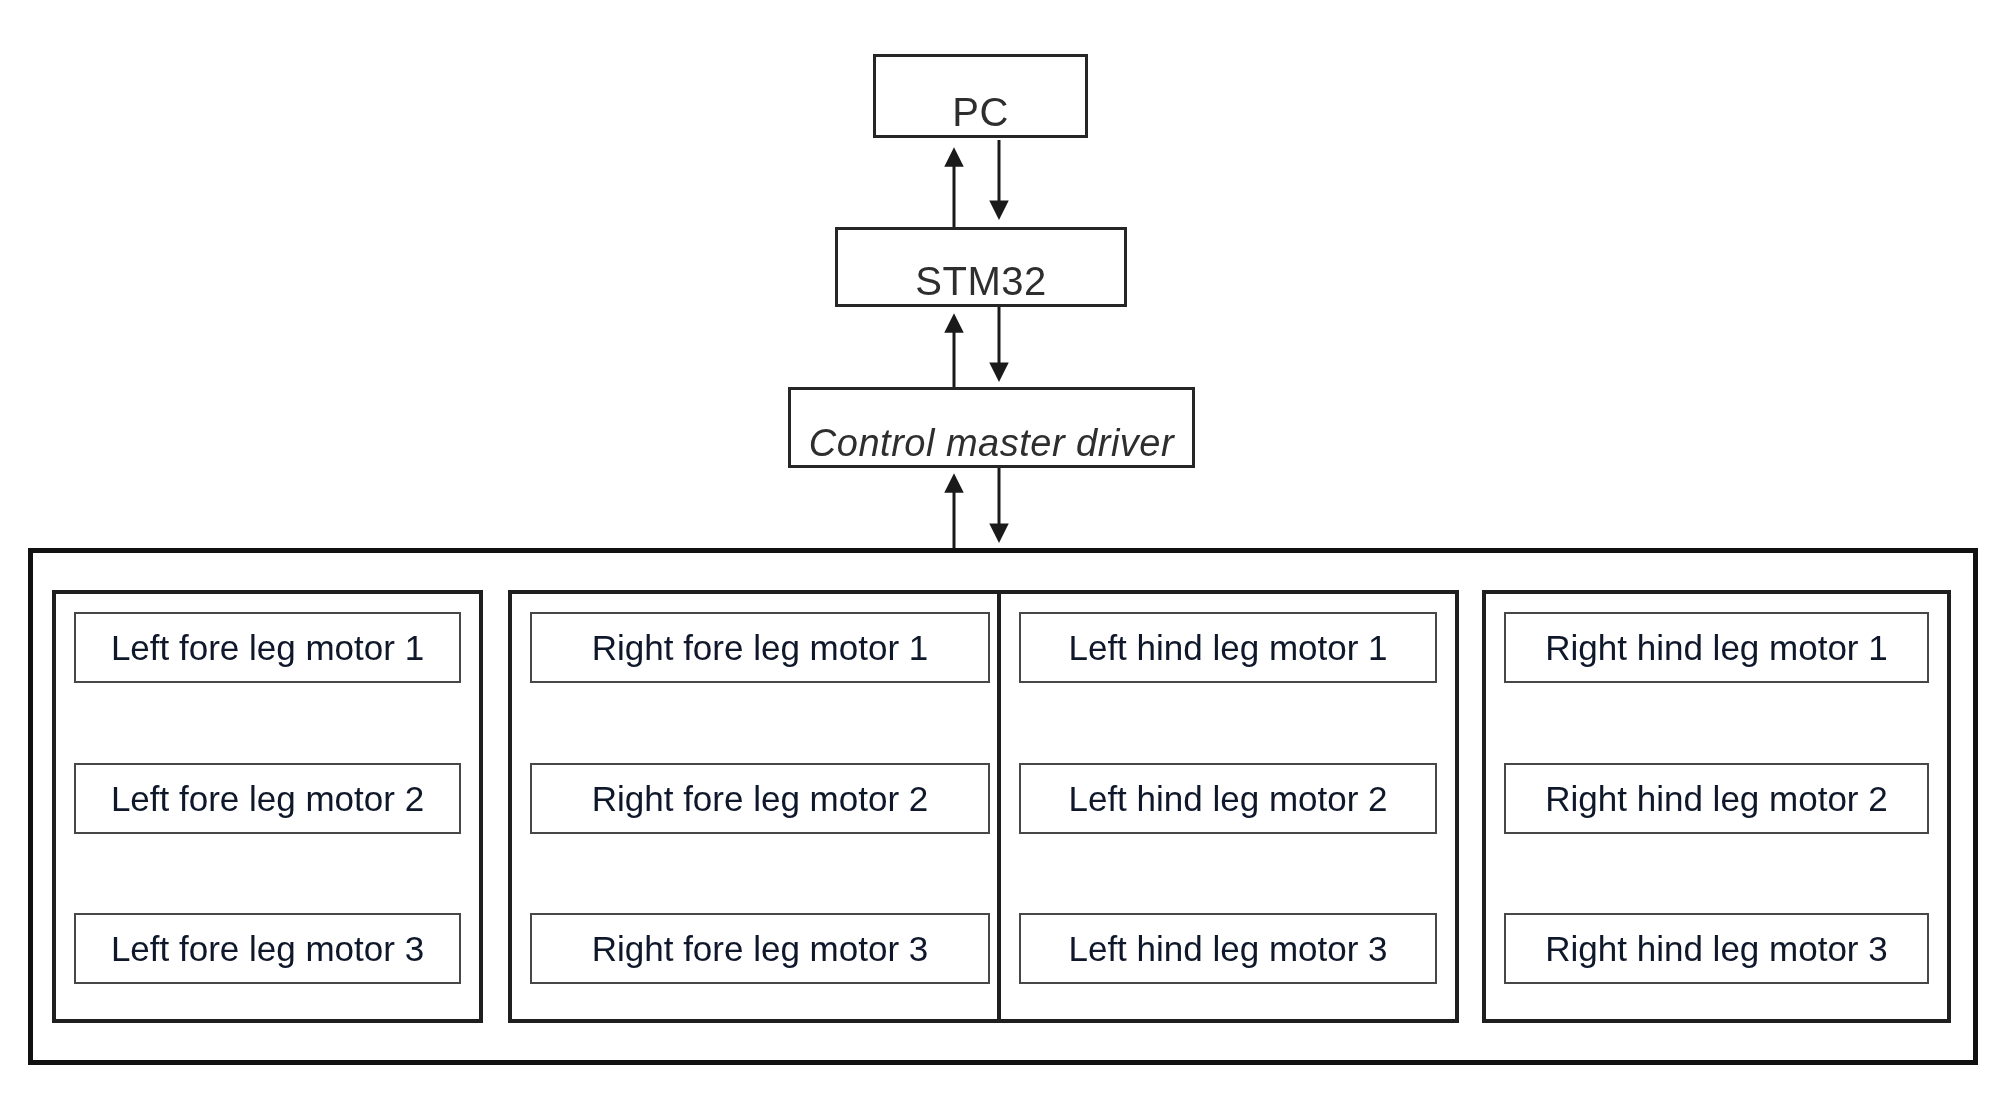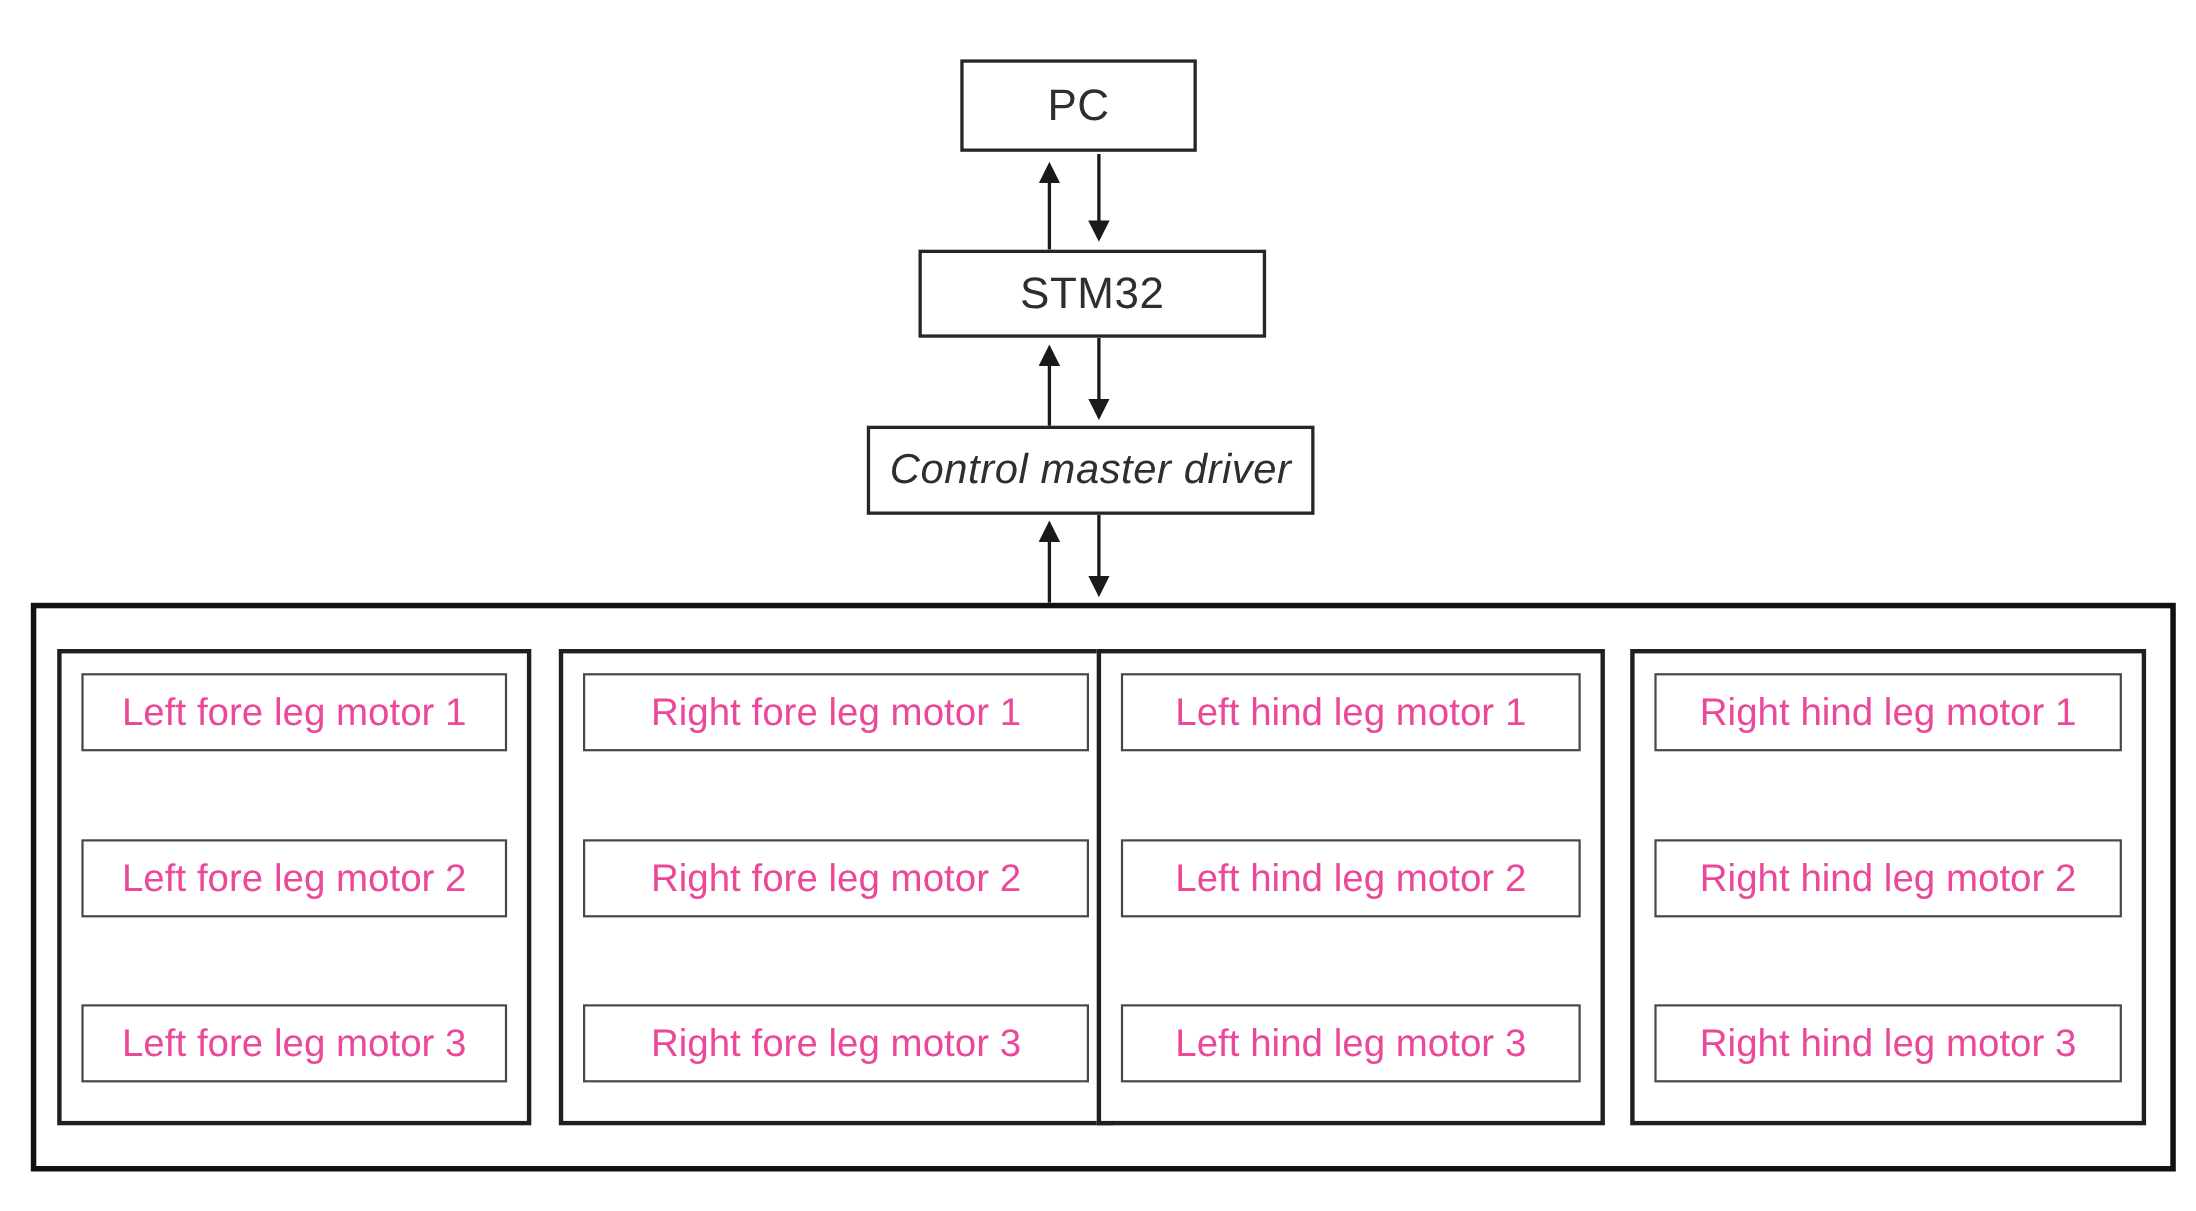--- a/index.html
+++ b/index.html
@@ -21,29 +21,29 @@
     top: 0;
     width: 1996px;
     height: 1101px;
     pointer-events: none;
   }
   .node {
     position: absolute;
     background: #ffffff;
     border: 3px solid #262626;
     display: flex;
-    align-items: center;
+    align-items: flex-end;
     justify-content: center;
     font-size: 40px;
     color: #2e2e2e;
     box-sizing: border-box;
     letter-spacing: 0.5px;
   }
   .node-pc     { left: 873px; top: 54px;  width: 215px; height: 84px; }
-  .node-stm32  { left: 835px; top: 227px; width: 316px; height: 80px; }
+  .node-stm32  { left: 835px; top: 227px; width: 292px; height: 80px; }
   .node-driver { left: 788px; top: 387px; width: 407px; height: 81px; font-size: 38px; font-style: italic; }
 
   .outer-box {
     position: absolute;
     left: 28px;
     top: 548px;
     width: 1950px;
     height: 517px;
     border: 5px solid #111111;
     background: #ffffff;
@@ -66,21 +66,21 @@
     position: absolute;
     left: 18px;
     right: 18px;
     height: 71px;
     border: 2px solid #474747;
     background: #ffffff;
     display: flex;
     align-items: center;
     justify-content: center;
     font-size: 35px;
-    color: #ec4899;
+    color: #0f172a;
     box-sizing: border-box;
     white-space: nowrap;
   }
   .motor-1 { top: 18px; }
   .motor-2 { top: 169px; justify-content: center; }
   .motor-3 { top: 319px; }
 </style>
 </head>
 <body>
 

